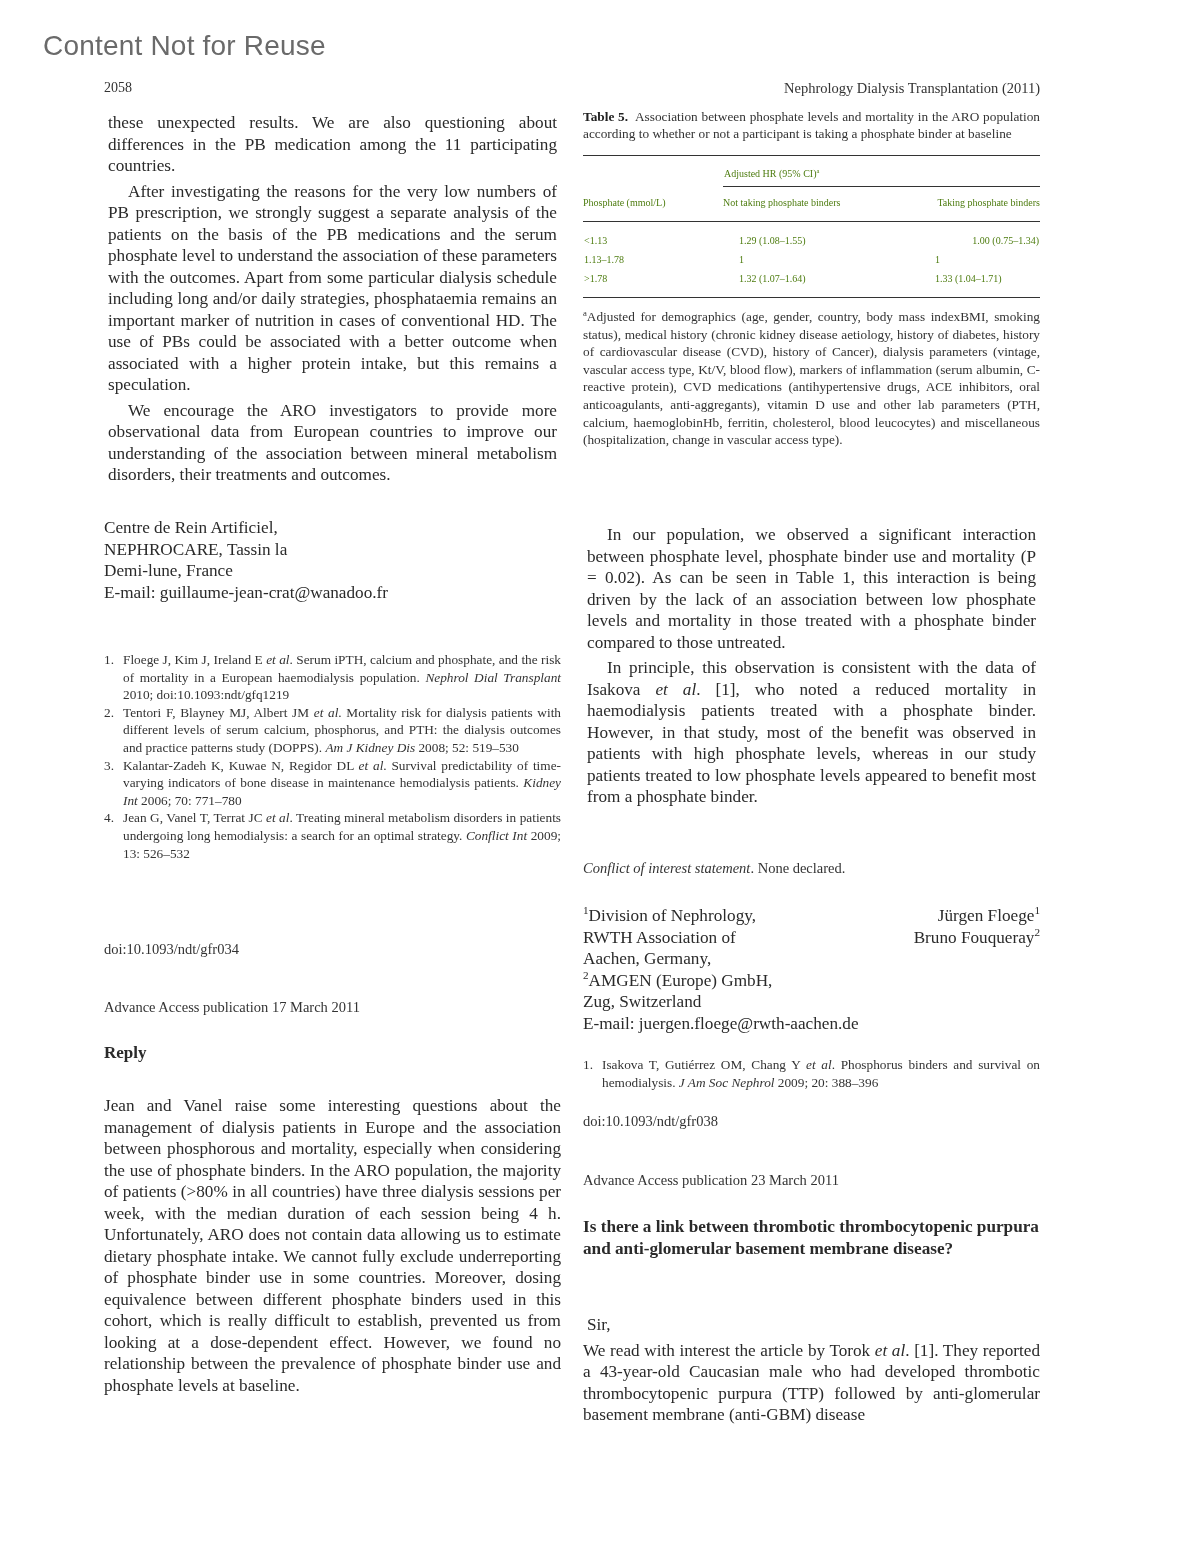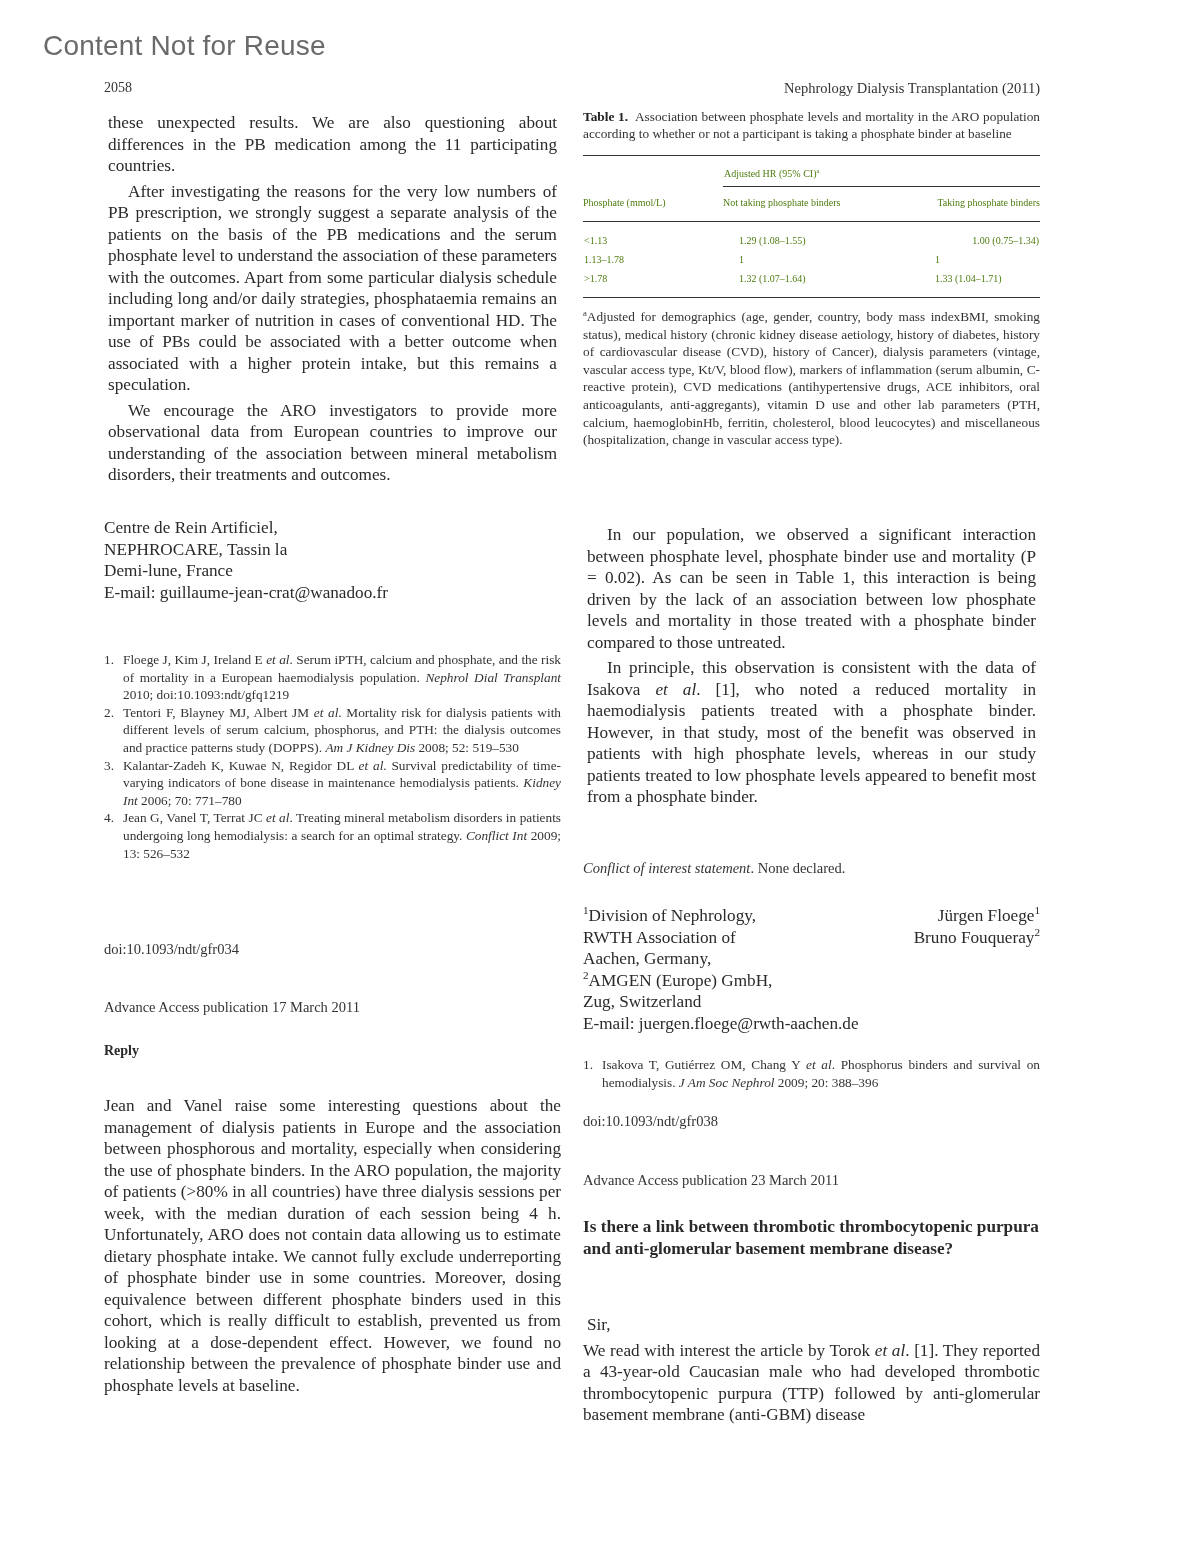--- a/index.html
+++ b/index.html
@@ -19,21 +19,21 @@
   .nomargin { margin: 0; }
 
   .sig { display: flex; justify-content: space-between; font-size: 17.2px; line-height: 21.5px; }
   .sig .right { text-align: right; }
 
   .refs { list-style: none; margin: 0; padding: 0; font-size: 13.3px; line-height: 17.6px; color: #333; }
   .refs li { display: flex; text-align: justify; }
   .refs .num { width: 19px; flex: 0 0 19px; }
   .refs .txt { flex: 1; }
   .small { font-size: 14.5px; color: #333; }
-  .reply-h { font-size: 14px; font-weight: bold; }
+  .reply-h { font-size: 17px; font-weight: bold; }
 
   .tcaption { font-size: 13.3px; line-height: 17px; color: #333; text-align: justify; }
   .tcaption b { color: #222; }
   table.t1 { border-collapse: collapse; width: 457px; font-size: 10px; color: #4d7c0f; }
   .rule-thick { border-top: 1.5px solid #333; }
   .tfoot { font-size: 13.3px; line-height: 17.6px; color: #333; text-align: justify; }
   .hdr-title { font-size: 17.2px; line-height: 22px; font-weight: bold; }
   sup { font-size: 65%; line-height: 0; }
 </style>
 </head>
@@ -83,21 +83,21 @@
 
 <div class="col colL small" style="top:941px;">doi:10.1093/ndt/gfr034</div>
 <div class="col colL small" style="top:999px;">Advance Access publication 17 March 2011</div>
 <div class="col colL reply-h" style="top:1043px;">Reply</div>
 <div class="col colL" style="top:1095px;">
   <p class="body-text nomargin">Jean and Vanel raise some interesting questions about the management of dialysis patients in Europe and the association between phosphorous and mortality, especially when considering the use of phosphate binders. In the ARO population, the majority of patients (&gt;80% in all countries) have three dialysis sessions per week, with the median duration of each session being 4 h. Unfortunately, ARO does not contain data allowing us to estimate dietary phosphate intake. We cannot fully exclude underreporting of phosphate binder use in some countries. Moreover, dosing equivalence between different phosphate binders used in this cohort, which is really difficult to establish, prevented us from looking at a dose-dependent effect. However, we found no relationship between the prevalence of phosphate binder use and phosphate levels at baseline.</p>
 </div>
 
 <div class="col colR" style="top:108px;">
   <div class="tcaption">
-    <b>Table 1.</b>&nbsp; <span>Association between phosphate levels and mortality in the ARO population according to whether or not a participant is taking a phosphate binder at baseline</span>
+    <b>Table 5.</b>&nbsp; <span>Association between phosphate levels and mortality in the ARO population according to whether or not a participant is taking a phosphate binder at baseline</span>
   </div>
   <div style="height:13px;"></div>
   <table class="t1">
     <tbody>
         <tr class="rule-thick">
       <td style="width:138px; padding-top:12px;"></td>
       <td colspan="2" style="padding-top:12px; padding-bottom:7px; border-bottom:1.2px solid #333;"><span>Adjusted HR (95% CI)</span><sup>a</sup></td>
     </tr>
     <tr style="border-bottom:1.5px solid #333;">
       <td style="padding:7px 0 10px; line-height:17px; vertical-align:top;">Phosphate (mmol/L)</td>

